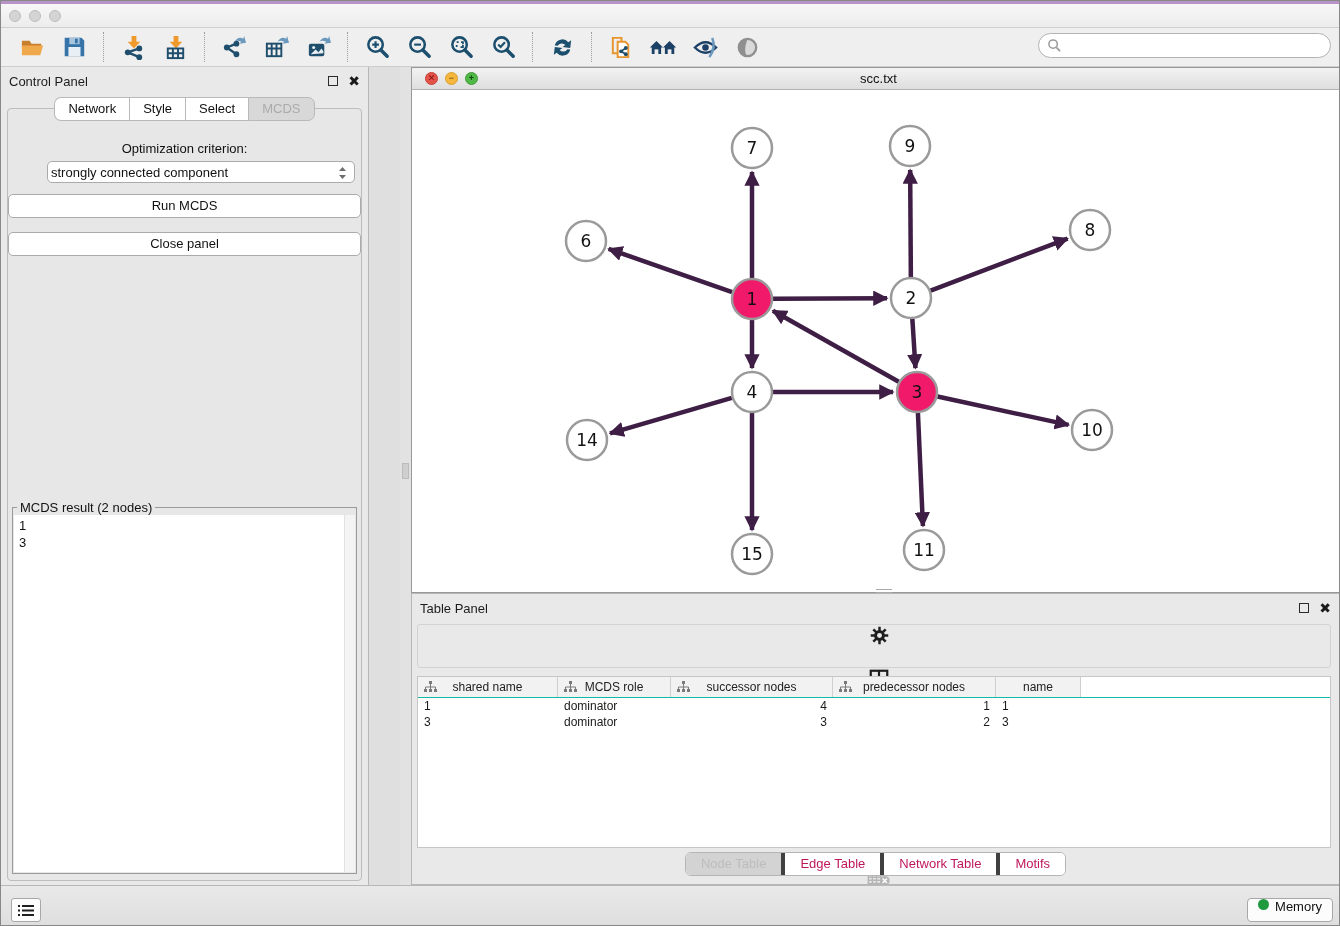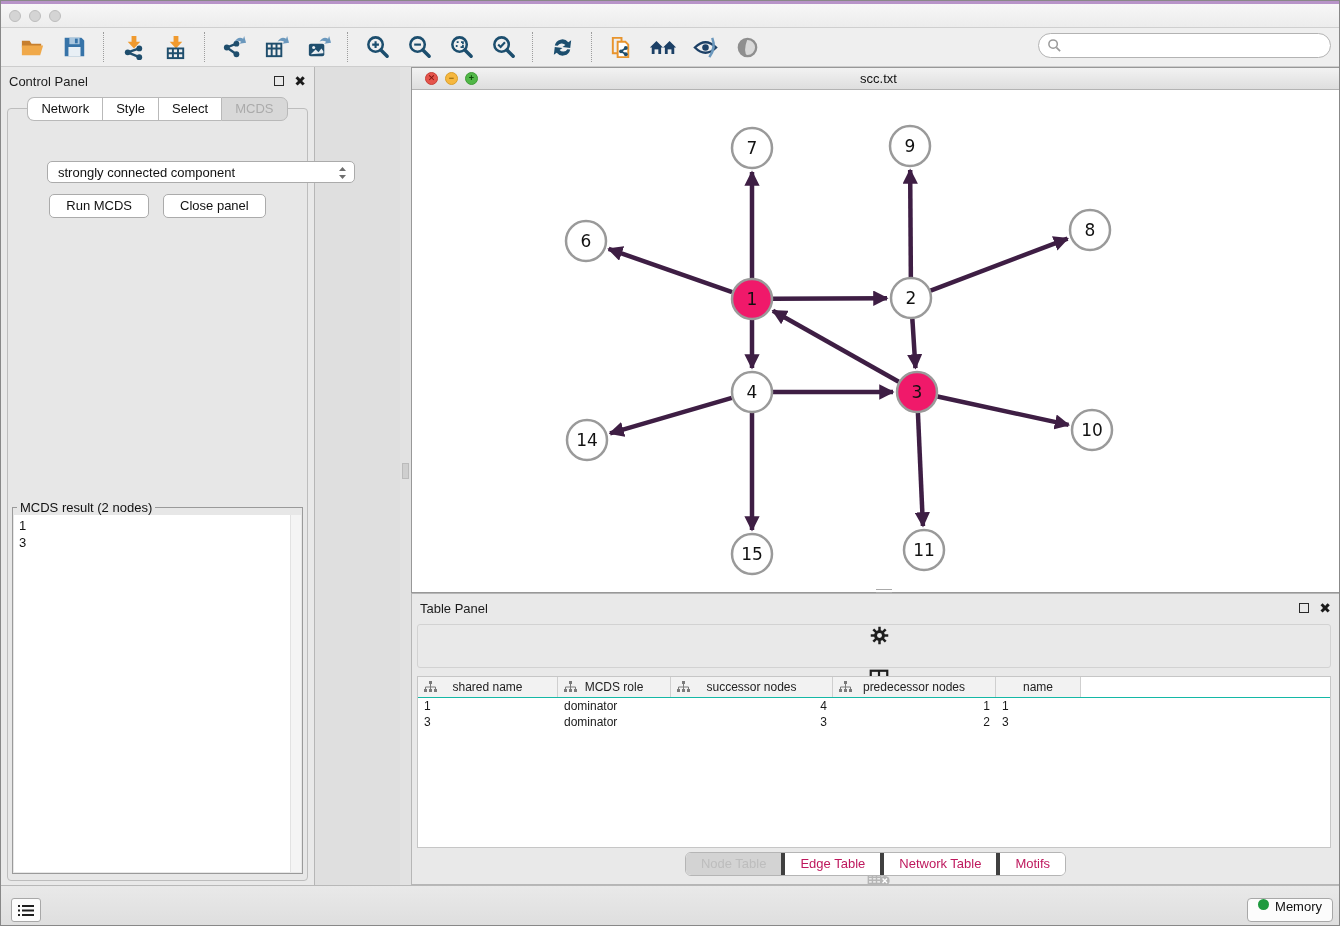--- a/index.html
+++ b/index.html
@@ -19,35 +19,35 @@
   .tb-icon { width:30px; height:30px; display:flex; align-items:center; justify-content:center; margin:0 6px; }
   .tb-sep { width:1px; height:30px; margin:0 8px; border-left:1px dotted #9d9d9d; }
   #search-wrap { position:absolute; right:10px; top:5px; width:293px; height:25px; background:#fff;
     border:1px solid #b3b3b3; border-radius:13px; display:flex; align-items:center; padding-left:8px; }
   #search-wrap input { border:none; outline:none; flex:1; height:20px; font-size:13px; background:transparent; margin-left:4px; }
 
   
   #content { position:absolute; left:0; top:66px; width:1340px; height:818px; background:#dfdfdf; }
 
   
-  #control-panel { position:absolute; left:0; top:0; width:314px; height:818px; background:#e9e9e9; border-right:1px solid #b6b6b6; }
+  #control-panel { position:absolute; left:0; top:0; width:368px; height:818px; background:#e9e9e9; border-right:1px solid #b6b6b6; }
   .panel-header { height:28px; display:flex; align-items:center; padding:0 8px; }
   .panel-header .ph-title { font-size:13px; color:#1c1c1c; flex:1; }
   .float-box { width:10px; height:10px; border:1.6px solid #2a2a2a; margin-right:10px; cursor:pointer; }
   .close-x { font-size:14px; font-weight:bold; color:#1a1a1a; cursor:pointer; line-height:1; }
   #cp-tabs { position:absolute; left:0; top:30px; width:100%; display:flex; justify-content:center; z-index:2; }
   .cp-tab { font-size:13px; padding:3px 13px 4px; background:#fff; border:1px solid #b9b9b9; border-right:none; color:#111; cursor:pointer; }
   .cp-tab:first-child { border-top-left-radius:7px; border-bottom-left-radius:7px; }
   .cp-tab.sel { background:#d8d8d8; color:#ababab; border-right:1px solid #b9b9b9; border-top-right-radius:7px; border-bottom-right-radius:7px; }
   #cp-body { position:absolute; left:6px; right:6px; top:41px; bottom:4px; background:#e7e7e7; border:1px solid #bdbdbd; border-radius:4px; }
   #opt-label { position:absolute; left:0; width:100%; top:32px; text-align:center; font-size:13px; color:#111; }
   #criterion-select { position:absolute; left:39px; top:52px; width:308px; height:22px; background:#fff; border:1px solid #ababab;
-    border-radius:5px; display:flex; align-items:center; font-size:13px; padding-left:10px; color:#111; cursor:pointer; }
+    border-radius:5px; display:flex; align-items:center; font-size:13px; padding-left:3px; color:#111; cursor:pointer; }
   #criterion-select .stepper { position:absolute; right:6px; top:2px; }
-  .cp-btn-row { position:absolute; left:0; top:85px; width:100%; display:flex; justify-content:center; gap:14px; }
+  .cp-btn-row { position:absolute; left:0; top:85px; width:100%; display:flex; justify-content:center; gap:14px;flex-direction:column; }
   .aqua-btn { background:#fff; border:1px solid #ababab; border-radius:5px; font-size:13px; padding:3px 16px 4px; color:#111; cursor:pointer; }
   #mcds-fieldset { position:absolute; left:4px; right:4px; top:383px; bottom:6px; border:1px solid #9a9a9a; margin:8px 0 0 0; }
   #mcds-fieldset legend { font-size:13px; color:#111; margin-left:4px; padding:0 3px; }
   #mcds-text { position:absolute; left:1px; right:1px; top:0; bottom:1px; background:#fff; font-size:13px; color:#111;
     line-height:17px; padding:2px 5px; white-space:pre; overflow:hidden; }
   #mcds-scroll { position:absolute; right:1px; top:0; bottom:1px; width:11px; background:#f4f4f4; border-left:1px solid #e2e2e2; }
 
   
   #v-splitter { position:absolute; left:399px; top:0; width:11px; height:818px; background:#e2e2e2; }
   #v-splitter .grip { position:absolute; left:2px; top:396px; width:7px; height:16px; background:#cfcfcf; border:1px solid #bbb; }
@@ -251,20 +251,21 @@
         <span class="float-box"></span>
         <span class="close-x">✖</span>
       </div>
       <div id="cp-tabs">
         <div class="cp-tab">Network</div>
         <div class="cp-tab">Style</div>
         <div class="cp-tab">Select</div>
         <div class="cp-tab sel">MCDS</div>
       </div>
       <div id="cp-body">
+        <div id="opt-label">Optimization criterion:</div>
         <div id="criterion-select">
           <span>strongly connected component</span>
           <span class="stepper">
             <svg width="11" height="18" viewBox="0 0 11 18">
                 <path d="M2 7 L5.5 3 L9 7z M2 11 L5.5 15 L9 11z" fill="#6e6e6e"></path>
               </svg>
           </span>
         </div>
         <div class="cp-btn-row">
           <button class="aqua-btn">Run MCDS</button>

